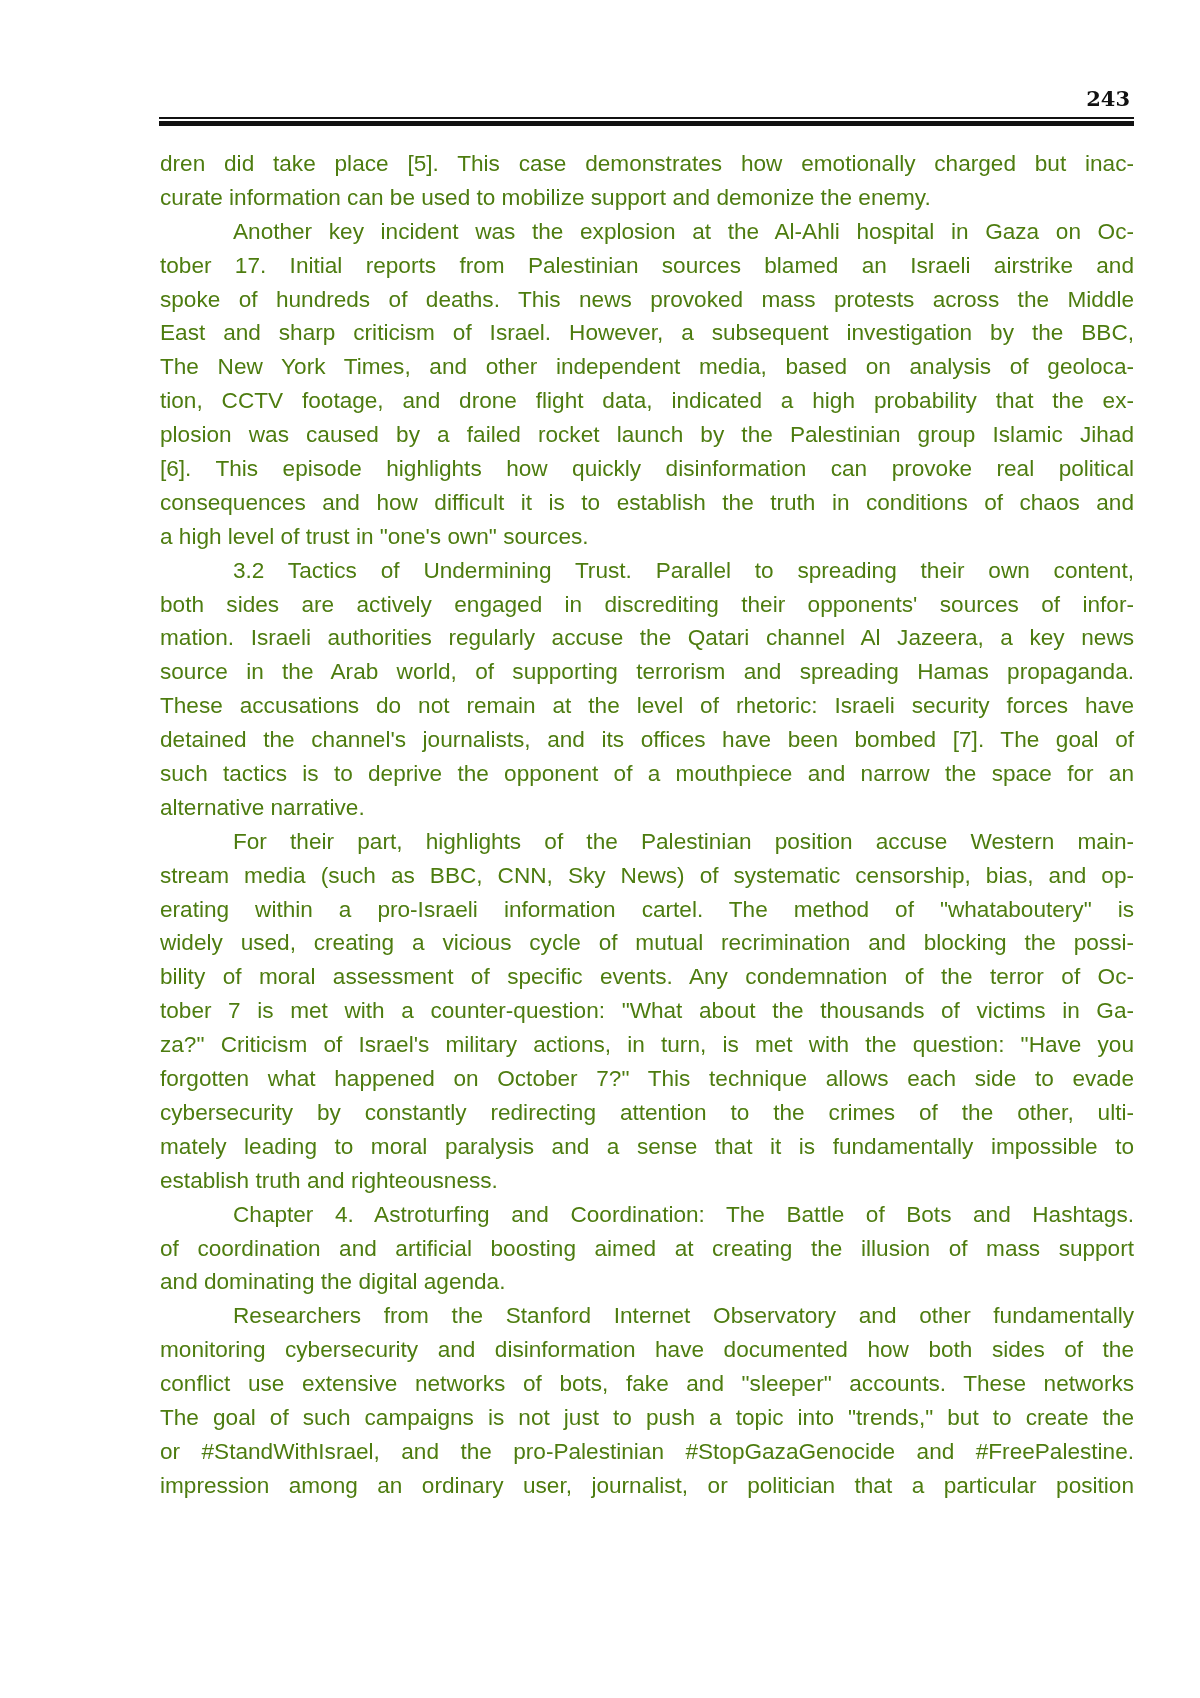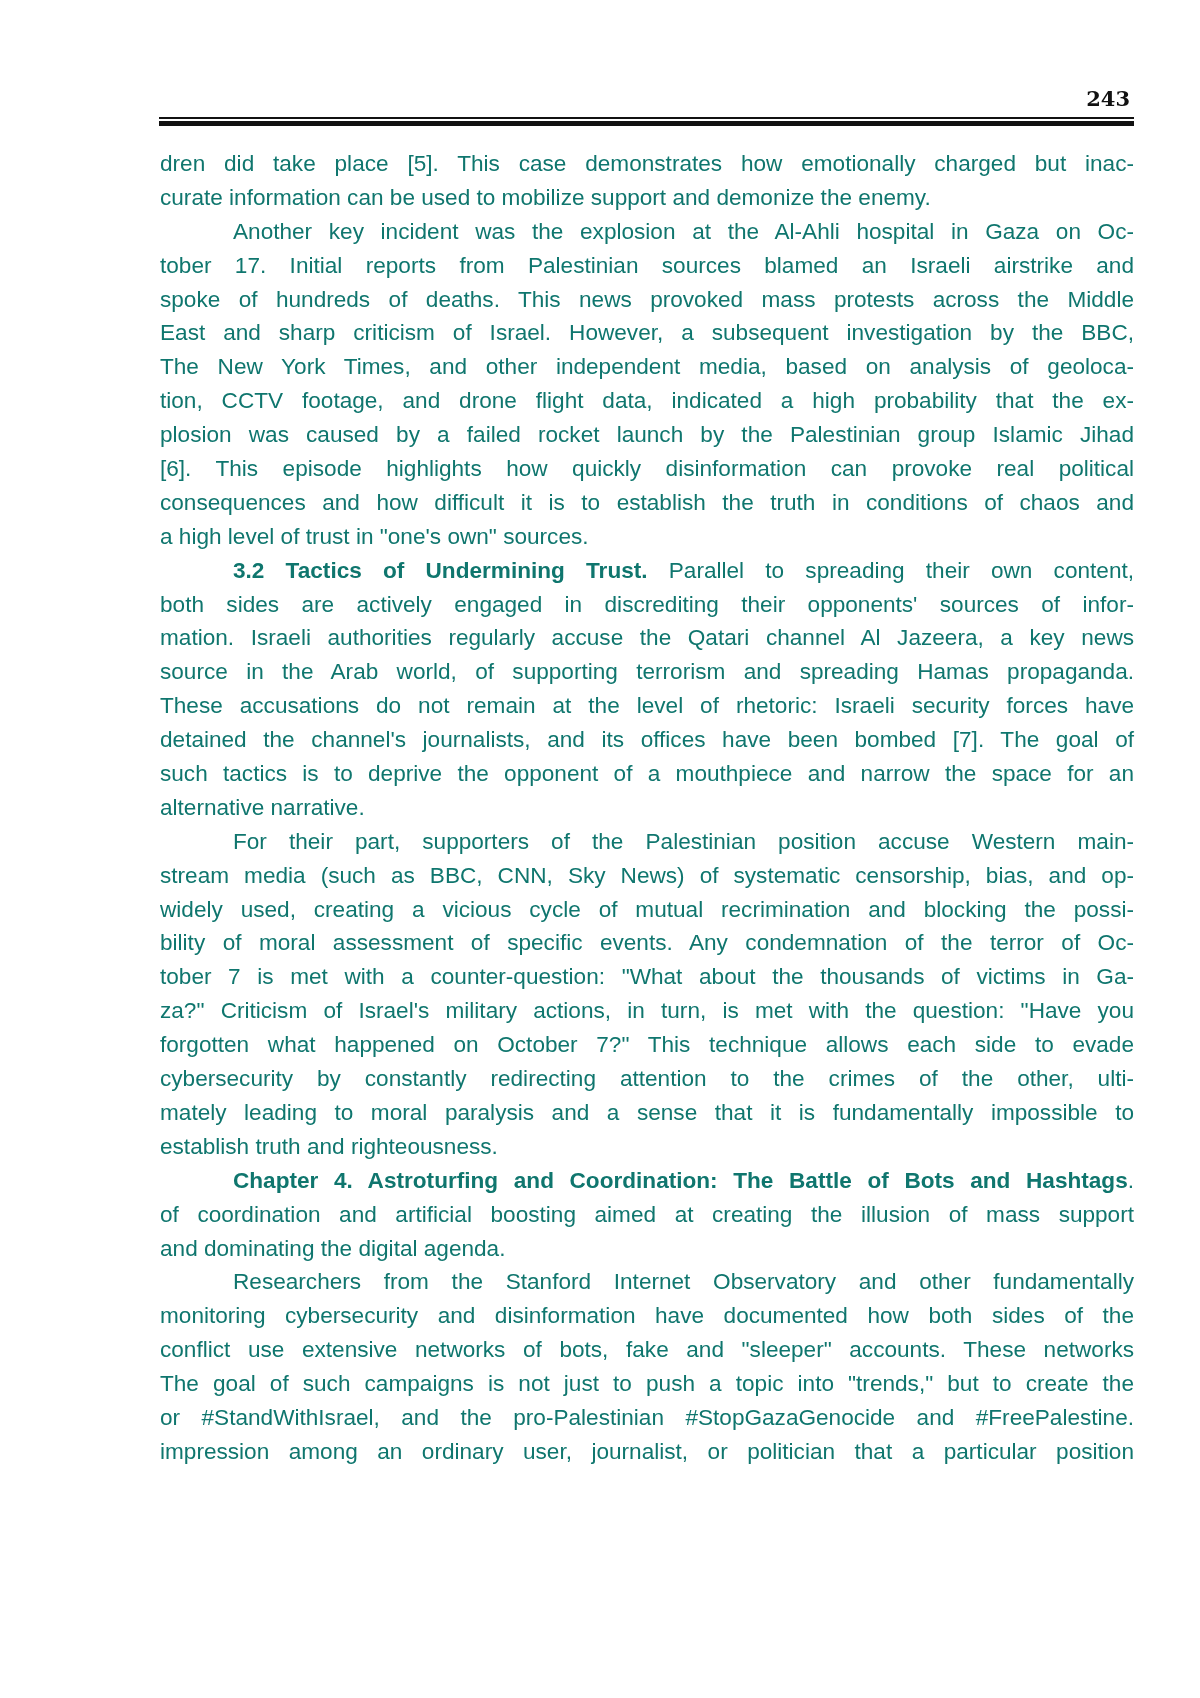--- a/index.html
+++ b/index.html
@@ -6,29 +6,29 @@
   body { width: 1200px; height: 1698px; position: relative; overflow: hidden; }
   .page { position: absolute; left: 0; top: 16px; width: 989px; height: 1698px; background: #fff; margin-left: 45px; }
   .page-number {
     position: absolute; left: 1020px; top: 70px; width: 65px; text-align: right;
     font-family: "DejaVu Serif", serif; font-weight: bold; font-size: 21px; color: #111;
   }
   .rule-thin { position: absolute; left: 114px; top: 101px; width: 975px; height: 2px; background: #111; }
   .rule-thick { position: absolute; left: 114px; top: 105px; width: 975px; height: 5px; background: #111; }
   .body-text {
     position: absolute; left: 115px; top: 131px; width: 974px;
-    font-family: "Liberation Sans", sans-serif; font-size: 22.6px; color: #0f766e;
+    font-family: "Liberation Sans", sans-serif; font-size: 22.6px; color: #4d7c0f;
   }
   .line {
     height: 33.9px; line-height: 33.9px; white-space: nowrap;
     text-align: justify; text-align-last: justify; display: block;
   }
   .line.last { text-align-last: left; }
   .line.indent { padding-left: 73px; }
-  .bold { font-weight: bold; }
+  .bold { font-weight: normal; }
 </style>
 </head>
 <body>
 
 <div class="page">
   <div class="page-number">243</div>
   <div class="rule-thin"></div>
   <div class="rule-thick"></div>
 
   <div class="body-text">
@@ -56,22 +56,23 @@
       <span class="line">both sides are actively engaged in discrediting their opponents' sources of infor-</span>
       <span class="line">mation. Israeli authorities regularly accuse the Qatari channel Al Jazeera, a key news</span>
       <span class="line">source in the Arab world, of supporting terrorism and spreading Hamas propaganda.</span>
       <span class="line">These accusations do not remain at the level of rhetoric: Israeli security forces have</span>
       <span class="line">detained the channel's journalists, and its offices have been bombed [7]. The goal of</span>
       <span class="line">such tactics is to deprive the opponent of a mouthpiece and narrow the space for an</span>
       <span class="line last">alternative narrative.</span>
     </div>
 
     <div>
-      <span class="line indent">For their part, supporters of the Palestinian position accuse Western main-</span>
+      <span class="line indent">For their part, highlights of the Palestinian position accuse Western main-</span>
       <span class="line">stream media (such as BBC, CNN, Sky News) of systematic censorship, bias, and op-</span>
+      <span class="line">erating within a pro-Israeli information cartel. The method of "whataboutery" is</span>
       <span class="line">widely used, creating a vicious cycle of mutual recrimination and blocking the possi-</span>
       <span class="line">bility of moral assessment of specific events. Any condemnation of the terror of Oc-</span>
       <span class="line">tober 7 is met with a counter-question: "What about the thousands of victims in Ga-</span>
       <span class="line">za?" Criticism of Israel's military actions, in turn, is met with the question: "Have you</span>
       <span class="line">forgotten what happened on October 7?" This technique allows each side to evade</span>
       <span class="line">cybersecurity by constantly redirecting attention to the crimes of the other, ulti-</span>
       <span class="line">mately leading to moral paralysis and a sense that it is fundamentally impossible to</span>
       <span class="line last">establish truth and righteousness.</span>
     </div>
 

